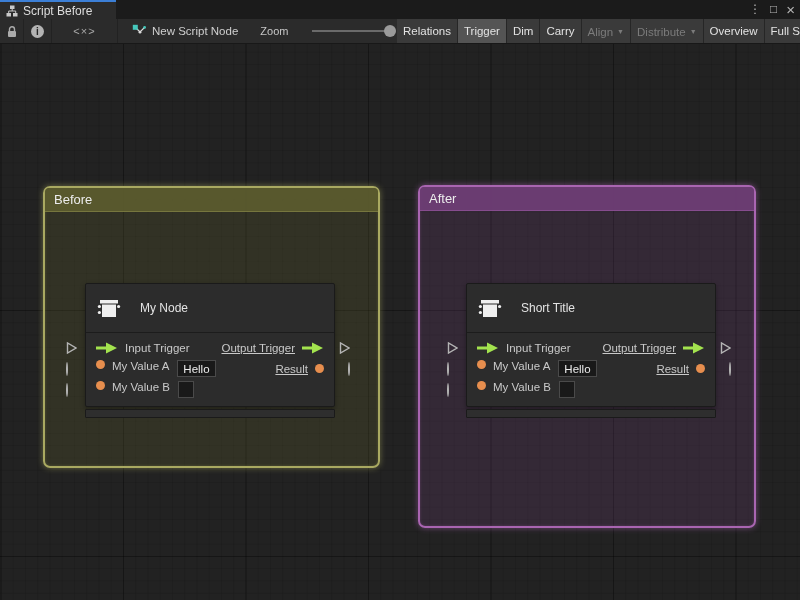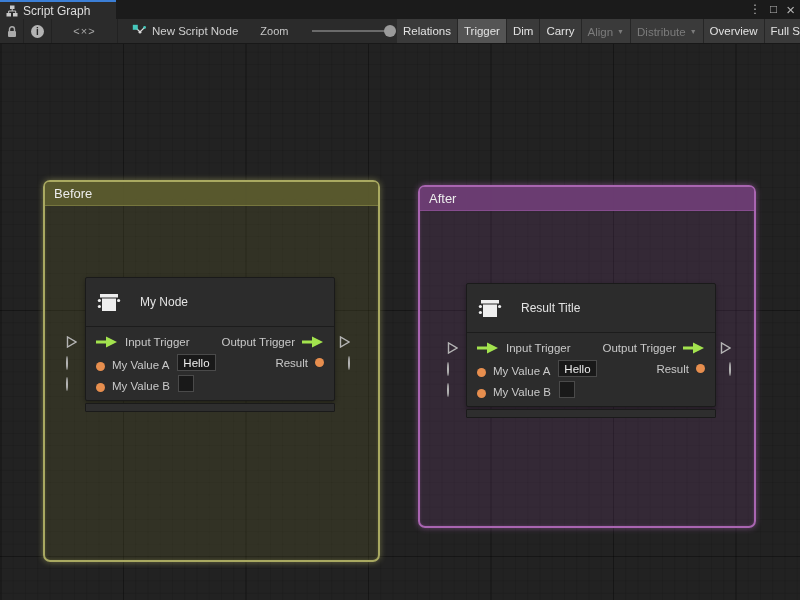--- a/index.html
+++ b/index.html
@@ -44,21 +44,21 @@
       linear-gradient(90deg, rgba(0,0,0,0.30) 1px, transparent 1px),
       linear-gradient(rgba(0,0,0,0.10) 1px, transparent 1px),
       linear-gradient(90deg, rgba(0,0,0,0.10) 1px, transparent 1px);
     background-size:122.5px 123px, 122.5px 123px, 12.25px 12.3px, 12.25px 12.3px;
     background-position:0.5px 20px, 0.5px 20px, 0.5px 20px, 0.5px 20px; }
 
   
   .group { position:absolute; border-radius:7px; }
   .group-header { height:24px; border-radius:4px 4px 0 0; display:flex; align-items:center;
                   padding-left:9px; font-size:13px; color:#ececec; }
-  .group.before { left:43px; top:136px; width:337px; height:382px; border:2px solid #a9a961;
+  .group.before { left:43px; top:142px; width:337px; height:282px; border:2px solid #a9a961;
                   background:rgba(128,128,58,0.18);
                   box-shadow:0 0 6px rgba(200,200,110,0.45), inset 0 0 3px rgba(200,200,110,0.25); }
   .group.before .group-header { background:rgba(90,90,46,0.94); border-bottom:1px solid rgba(175,175,95,0.35); }
   .group.after { left:418px; top:141px; width:338px; height:343px; border:2px solid #a965b1;
                  background:rgba(152,82,162,0.16);
                  box-shadow:0 0 6px rgba(205,120,215,0.45), inset 0 0 3px rgba(205,120,215,0.25); }
   .group.after .group-header { background:rgba(110,61,117,0.95); border-bottom:1px solid rgba(185,110,195,0.35); }
 
   
   .node { position:absolute; width:250px; }
@@ -66,22 +66,22 @@
   .group.after  .node { left:46px; top:96px; }
   .node-main { background:#2c2c2c; border:1px solid #1a1a1a; border-radius:2px;
                box-shadow:0 2px 5px rgba(0,0,0,0.35); }
   .node-header { height:48px; display:flex; align-items:center; padding-left:10px; gap:18px; }
   .node-icon { width:26px; height:26px; flex:0 0 26px; }
   .node-title { font-size:12px; color:#e3e3e3; }
   .node-divider { height:1px; background:#1c1c1c; }
   .node-rows { padding:4px 0 6px; }
   .port-row { position:relative; height:21px; display:flex; align-items:center; padding:0 10px;
               font-size:11.5px; color:#c9c9c9; }
-  .row-left { display:flex; align-items:flex-end; gap:7px; }
-  .row-right { margin-left:auto; display:flex; align-items:center; gap:7px; }
+  .row-left { display:flex; align-items:flex-start; gap:7px; }
+  .row-right { margin-left:auto; display:flex; align-items:center; gap:7px;text-decoration:underline; }
   .value-dot { width:9px; height:9px; border-radius:50%; background:#e78e4e; flex:0 0 9px; }
   .arrow-svg { width:22px; height:12px; display:block; }
   .field { height:17px; background:#191919; border:1px solid #4a4a4a; border-radius:0; color:#ededed;
            font-size:11.5px; display:flex; align-items:center; padding:0 5px; margin-left:1px; }
   .field.small { width:16px; }
   .outer-port { position:absolute; top:50%; transform:translateY(-50%); display:block; line-height:0; }
   .outer-port.lp { left:-20px; }
   .outer-port.rp { right:-16px; }
   .outer-circle { width:9px; height:9px; border:1.5px solid #b4b4b4; border-radius:50%; background:transparent; }
   .node-footer { margin-top:2px; height:9px; background:#2e2e2e; border:1px solid #1a1a1a; border-radius:1px; }
@@ -113,21 +113,21 @@
 <div class="app">
 
   <div class="titlebar">
     <div class="tab">
       <svg width="12" height="12" viewBox="0 0 12 12">
         <rect x="4" y="0.5" width="4.5" height="3.5" fill="#c9c9c9"></rect>
         <rect x="0.5" y="8" width="4.5" height="3.5" fill="#c9c9c9"></rect>
         <rect x="7" y="8" width="4.5" height="3.5" fill="#c9c9c9"></rect>
         <path d="M6.2 4v2M2.7 8V6h7v2" stroke="#c9c9c9" fill="none"></path>
       </svg>
-      <span>Script Graph</span>
+      <span>Script Before</span>
     </div>
     <div class="win-controls">
       <span>⋮</span>
       <span>□</span>
       <span class="wc-close">×</span>
     </div>
   </div>
 
   <div class="toolbar">
     <div class="tool-icon-btn btn-lock">
@@ -243,21 +243,21 @@
     <div class="group after">
       <div class="group-header">
         <span>After</span>
       </div>
       <div class="node">
         <div class="node-main">
           <div class="node-header">
             <svg class="node-icon" viewBox="0 0 26 26">
                 <use href="#icon-unit"></use>
               </svg>
-            <span class="node-title">Result Title</span>
+            <span class="node-title">Short Title</span>
           </div>
           <div class="node-divider"></div>
           <div class="node-rows">
 
             <div class="port-row">
               <span class="outer-port lp"><svg width="11" height="13" viewBox="0 0 11 13">
                     <use href="#icon-tri"></use>
                   </svg></span>
               <div class="row-left">
                 <svg class="arrow-svg" viewBox="0 0 22 12">

